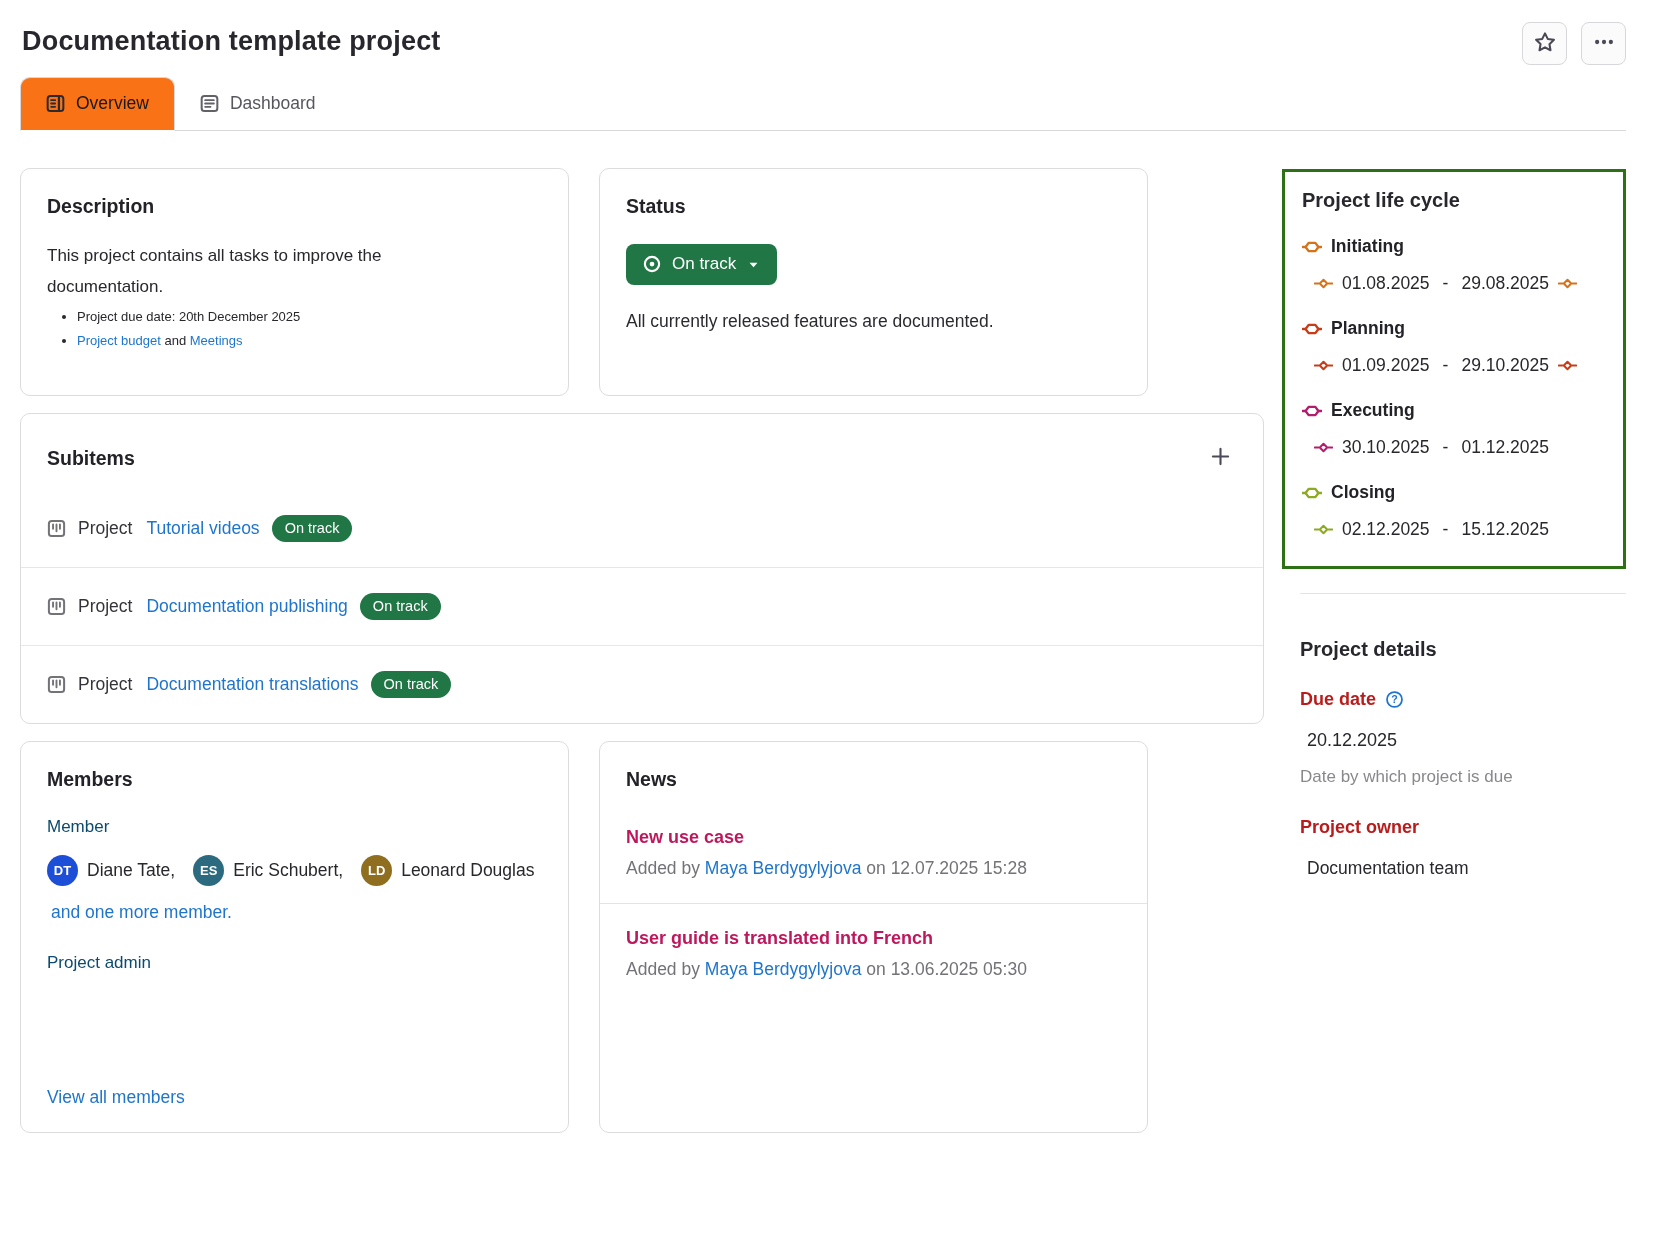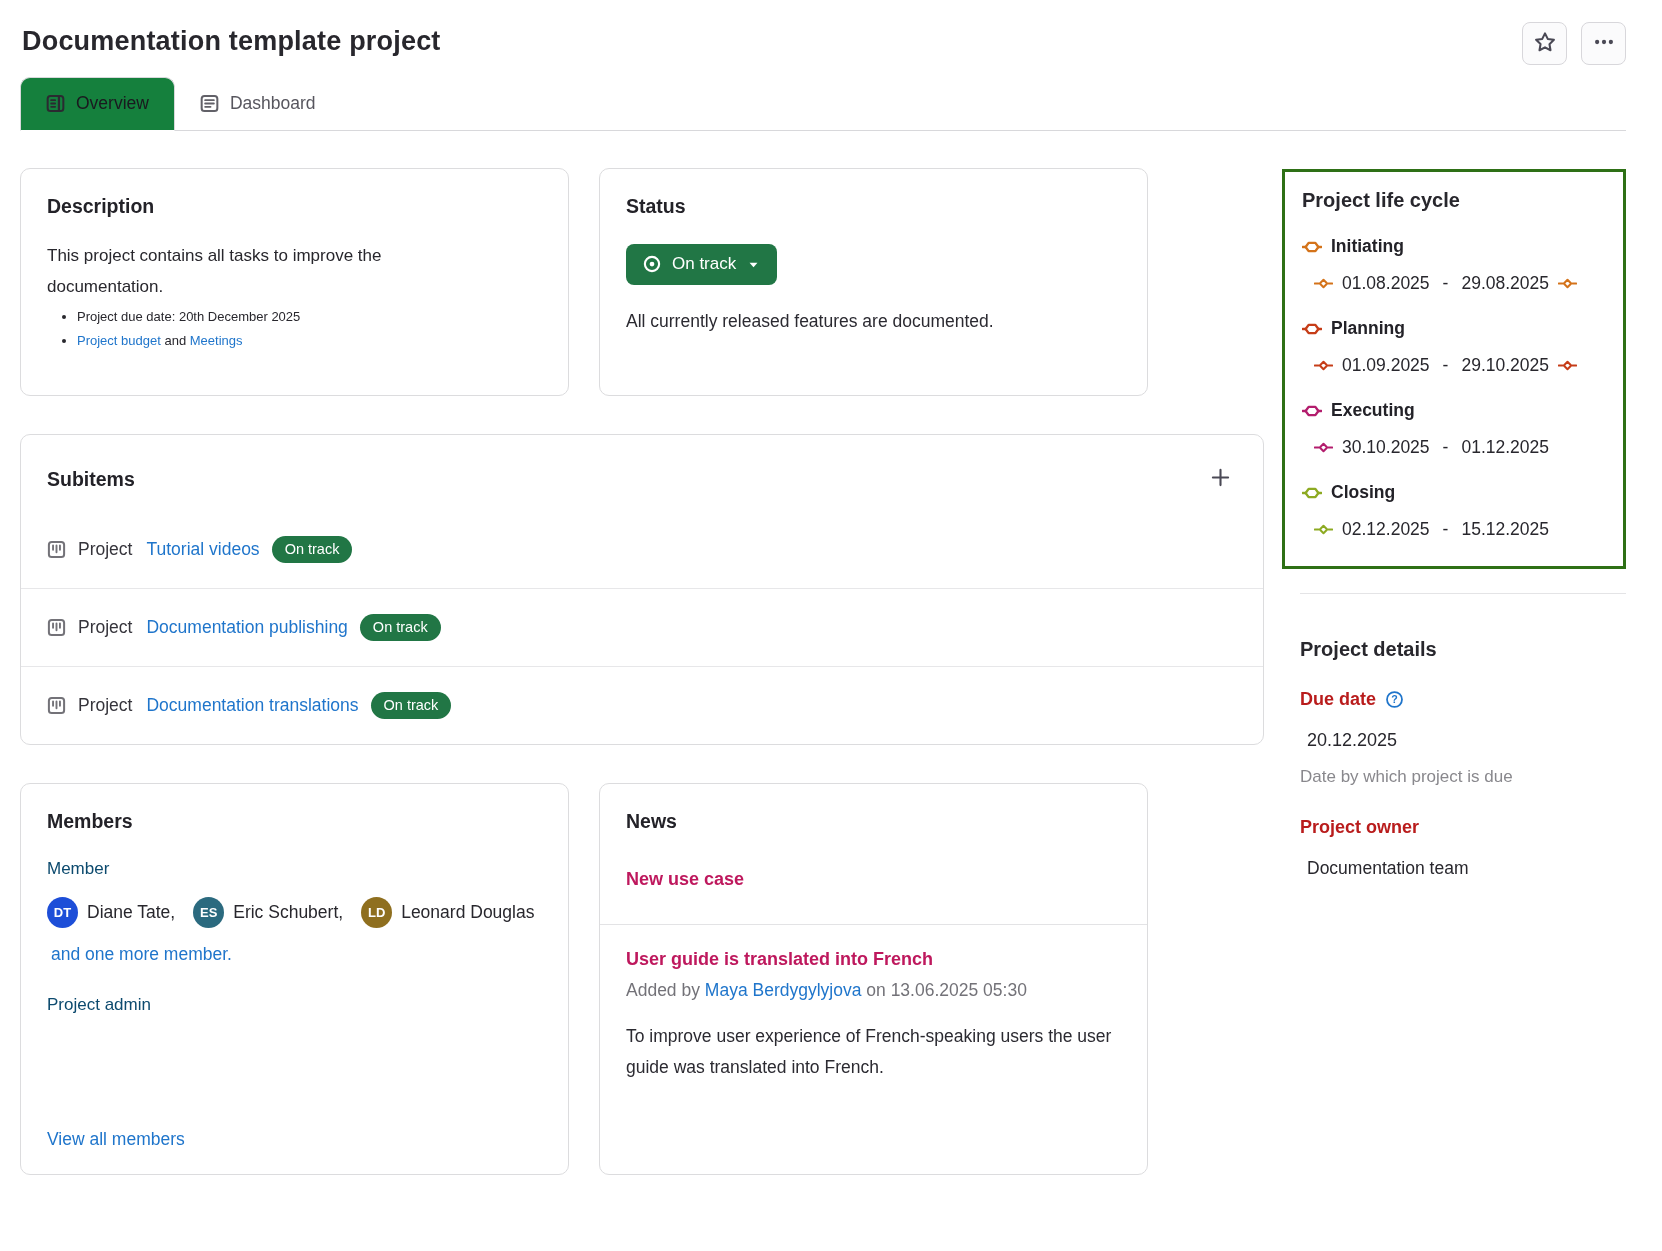--- a/index.html
+++ b/index.html
@@ -24,27 +24,27 @@
   
   .tabs { display:flex; border-bottom:1px solid #d8d8db; padding-left:0; }
   .tab {
     display:flex; align-items:center; gap:11px; padding:15px 25px 16px;
     font-size:17.5px; color:#57565e; cursor:pointer; position:relative;
   }
   .tab .t-icon { color:#626168; display:flex; }
   .tab.active {
     border:1px solid #d8d8db; border-bottom:1px solid #fff;
     border-radius:10px 10px 0 0; margin-bottom:-1px;
-    color:#1a191f; font-weight:500; background:#15803d;
+    color:#1a191f; font-weight:500; background:#f97316;
   }
   .tab.active .t-icon { color:#2b2a31; }
 
   
   .main { display:flex; gap:18px; margin-top:37px; align-items:flex-start; }
-  .content-col { width:1312px; display:flex; flex-direction:column; gap:38px; }
+  .content-col { width:1312px; display:flex; flex-direction:column; gap:17px; }
   .cards-row { display:flex; gap:30px; }
   .card { border:1px solid #dcdcde; border-radius:10px; background:#fff; }
   .card.half { width:549px; }
   .card h2 { font-size:19.5px; font-weight:700; margin:0; color:#232228; }
 
   
   .desc-card { padding:26px 26px 24px; min-height:228px; }
   .desc-card h2 { margin-bottom:22px; }
   .desc-body { font-size:17px; line-height:1.85; margin:0; max-width:440px; }
   .desc-list { margin:2px 0 0; padding-left:30px; font-size:13px; line-height:1.85; }
@@ -302,29 +302,33 @@
           <p class="field-label admin-label">Project admin</p>
           <a class="link viewall">View all members</a>
         </section>
 
         <section class="card news-card">
           <div class="news-head">
             <h2>News</h2>
           </div>
           <div class="news-item">
             <a class="news-title">New use case</a>
+            <p class="news-byline">
+              <span>Added by</span>
+              <a class="link">Maya Berdygylyjova</a>
+              <span>on 12.07.2025 15:28</span>
+            </p>
           </div>
           <div class="news-item bordered">
             <a class="news-title">User guide is translated into French</a>
             <p class="news-byline">
               <span>Added by</span>
               <a class="link">Maya Berdygylyjova</a>
               <span>on 13.06.2025 05:30</span>
             </p>
-            <p class="news-body">To improve user experience of French-speaking users the user guide was translated into French.</p>
           </div>
         </section>
       </div>
     </div>
 
     <aside class="sidebar">
 
       <div class="lifecycle-box">
         <h2>Project life cycle</h2>
 

